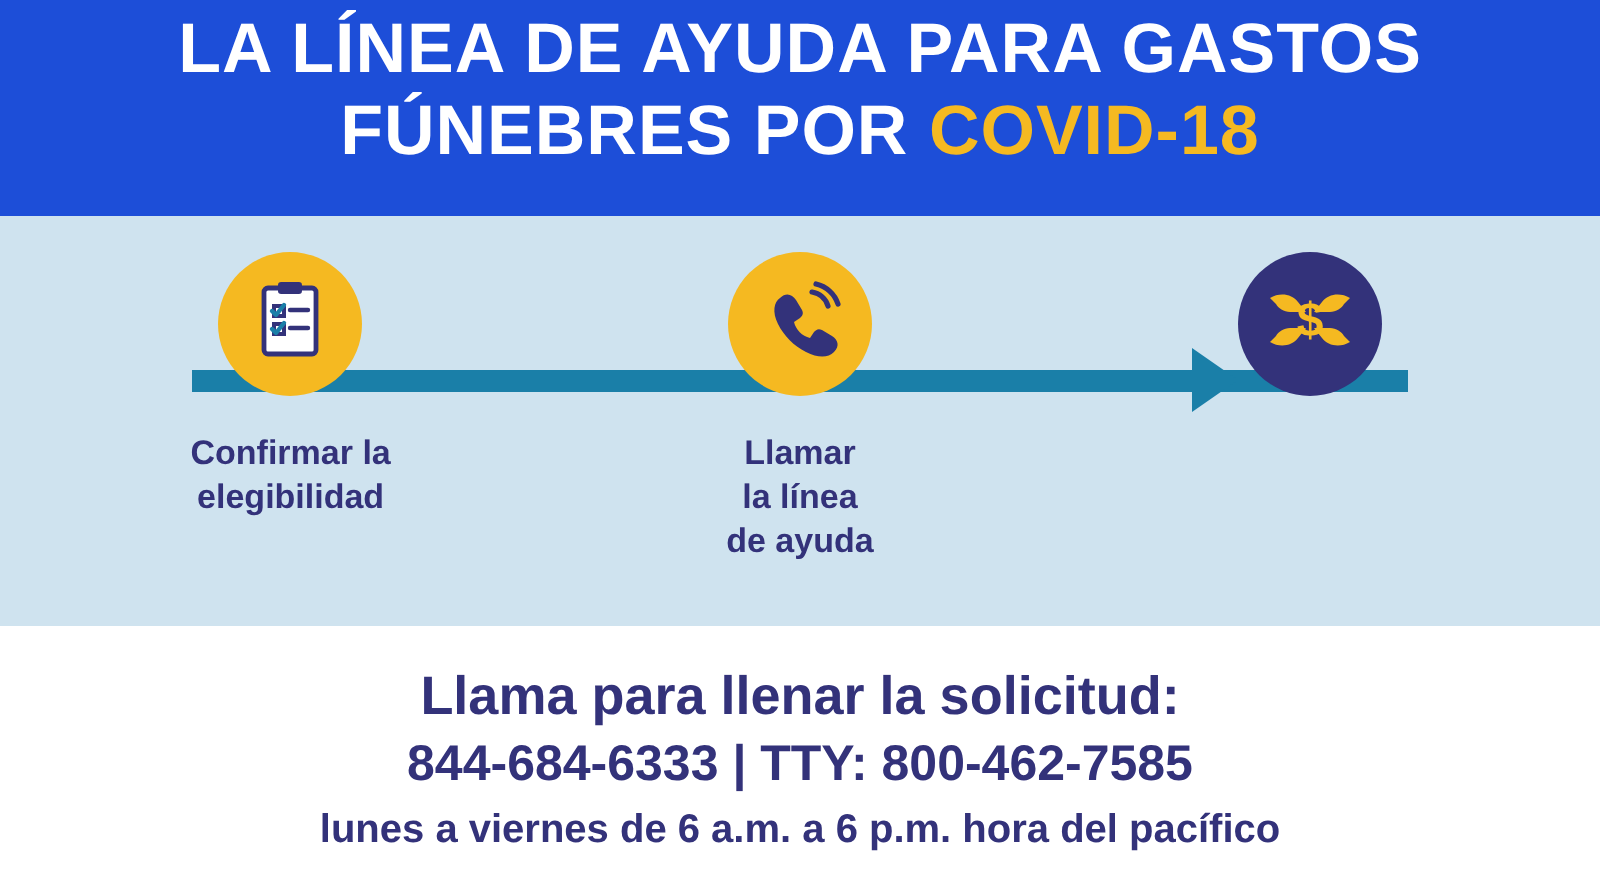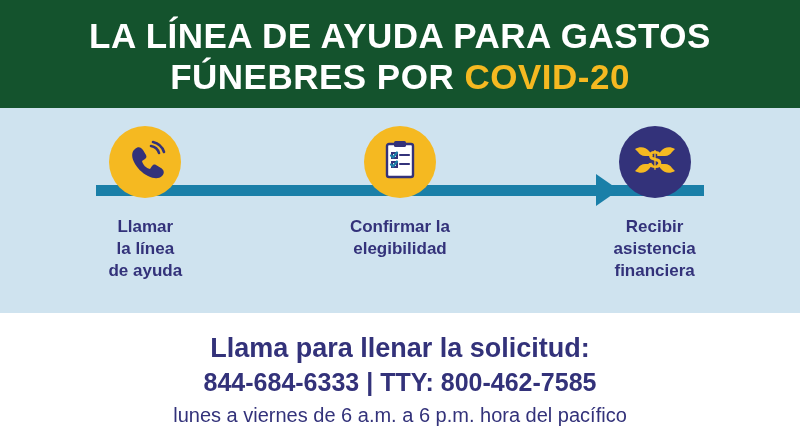--- a/index.html
+++ b/index.html
@@ -14,27 +14,26 @@
   }
   .poster {
     position: relative;
     width: 800px;
     height: 445px;
     background: #ffffff;
   }
 
   
   .header {
-    background: #14532d;
+    background: #1d4ed8;
     width: 100%;
     height: 108px;
     display: flex;
     flex-direction: column;
     align-items: center;
-    justify-content: center;
     padding-top: 4px;
   }
   .header-line {
     color: #ffffff;
     font-weight: bold;
     font-size: 35px;
     letter-spacing: 0.5px;
     line-height: 1.18;
     text-align: center;
     white-space: nowrap;
@@ -124,89 +123,88 @@
   .footer-line2 {
     color: #33327a;
     font-weight: bold;
     font-size: 25px;
     line-height: 1.22;
     text-align: center;
     margin-top: 2px;
   }
   .footer-line3 {
     color: #33327a;
-    font-weight: normal;
+    font-weight: bold;
     font-size: 20px;
     line-height: 1.2;
     text-align: center;
     margin-top: 6px;
   }
   .pipe { color: #33327a; }
 </style>
 </head>
 <body>
 
 <div class="poster">
 
   <div class="header">
     <div class="header-line">LA LÍNEA DE AYUDA PARA GASTOS</div>
-    <div class="header-line"><span>FÚNEBRES POR </span><span class="accent">COVID-20</span></div>
+    <div class="header-line"><span>FÚNEBRES POR </span><span class="accent">COVID-18</span></div>
   </div>
 
   <div class="steps-band">
     <div class="connector"></div>
     <div class="arrow-head"></div>
 
     <div class="steps">
-
-      <div class="step">
-        <div class="badge" style="background: rgb(245, 185, 33);">
-          <span>
-            <svg width="44" height="44" viewBox="0 0 44 44">
-              <path d="M12 11 c3-3 6-2 8 1 l3 5 c1 2 0 3-1 4 l-3 2 c1 4 4 7 8 8 l2-3 c1-1 2-2 4-1 l5 3 c3 2 4 5 1 8 -3 3-8 3-14 0 -6-3 -11-8 -14-14 -3-6 -2-11 1-13 z" fill="#33327a"></path>
-              <path d="M28 8 a10 10 0 0 1 8 7" stroke="#33327a" stroke-width="2.6" fill="none" stroke-linecap="round"></path>
-              <path d="M30 4 a15 15 0 0 1 11 10" stroke="#33327a" stroke-width="2.6" fill="none" stroke-linecap="round"></path>
-            </svg>
-          </span>
-        </div>
-        <div class="step-label">Llamar<br>la línea<br>de ayuda</div>
-      </div>
 
       <div class="step">
         <div class="badge" style="background: rgb(245, 185, 33);">
           <span>
             <svg width="42" height="42" viewBox="0 0 42 42">
               <rect x="8" y="5" width="26" height="33" rx="2" fill="#ffffff" stroke="#33327a" stroke-width="2.4"></rect>
               <rect x="15" y="2" width="12" height="6" rx="1.6" fill="#33327a"></rect>
               <rect x="13" y="14" width="5" height="5" fill="none" stroke="#33327a" stroke-width="2"></rect>
               <rect x="13" y="23" width="5" height="5" fill="none" stroke="#33327a" stroke-width="2"></rect>
               <path d="M12 16.5 l2 2 l4-5" stroke="#1a7fa8" stroke-width="2.2" fill="none" stroke-linecap="round" stroke-linejoin="round"></path>
               <path d="M12 25.5 l2 2 l4-5" stroke="#1a7fa8" stroke-width="2.2" fill="none" stroke-linecap="round" stroke-linejoin="round"></path>
               <line x1="21" y1="16" x2="30" y2="16" stroke="#33327a" stroke-width="2.2" stroke-linecap="round"></line>
               <line x1="21" y1="25" x2="30" y2="25" stroke="#33327a" stroke-width="2.2" stroke-linecap="round"></line>
             </svg>
           </span>
         </div>
         <div class="step-label">Confirmar la<br>elegibilidad</div>
       </div>
 
+      <div class="step">
+        <div class="badge" style="background: rgb(245, 185, 33);">
+          <span>
+            <svg width="44" height="44" viewBox="0 0 44 44">
+              <path d="M12 11 c3-3 6-2 8 1 l3 5 c1 2 0 3-1 4 l-3 2 c1 4 4 7 8 8 l2-3 c1-1 2-2 4-1 l5 3 c3 2 4 5 1 8 -3 3-8 3-14 0 -6-3 -11-8 -14-14 -3-6 -2-11 1-13 z" fill="#33327a"></path>
+              <path d="M28 8 a10 10 0 0 1 8 7" stroke="#33327a" stroke-width="2.6" fill="none" stroke-linecap="round"></path>
+              <path d="M30 4 a15 15 0 0 1 11 10" stroke="#33327a" stroke-width="2.6" fill="none" stroke-linecap="round"></path>
+            </svg>
+          </span>
+        </div>
+        <div class="step-label">Llamar<br>la línea<br>de ayuda</div>
+      </div>
+
 
       <div class="step">
         <div class="badge navy" style="background: rgb(51, 50, 122);">
           <span>
             <svg width="46" height="46" viewBox="0 0 46 46">
               <path d="M3 12 c5-3 11-2 14 2 l4 5 h-8 c-3 0-6-2-7-4 z" fill="#f5b921"></path>
               <path d="M43 12 c-5-3 -11-2 -14 2 l-4 5 h8 c3 0 6-2 7-4 z" fill="#f5b921"></path>
               <path d="M3 34 c5 3 11 2 14-2 l4-5 h-8 c-3 0-6 2-7 4 z" fill="#f5b921"></path>
               <path d="M43 34 c-5 3 -11 2 -14-2 l-4-5 h8 c3 0 6 2 7 4 z" fill="#f5b921"></path>
               <text x="23" y="31" font-family="&quot;Liberation Sans&quot;, sans-serif" font-size="24" font-weight="bold" fill="#f5b921" text-anchor="middle">$</text>
             </svg>
           </span>
         </div>
-        <div class="step-label">Recibir<br>asistencia<br>financiera</div>
       </div>
 
     </div>
   </div>
 
   <div class="footer">
     <div class="footer-line1">Llama para llenar la solicitud:</div>
     <div class="footer-line2">
       <span>844-684-6333</span>
       <span class="pipe">|</span>

